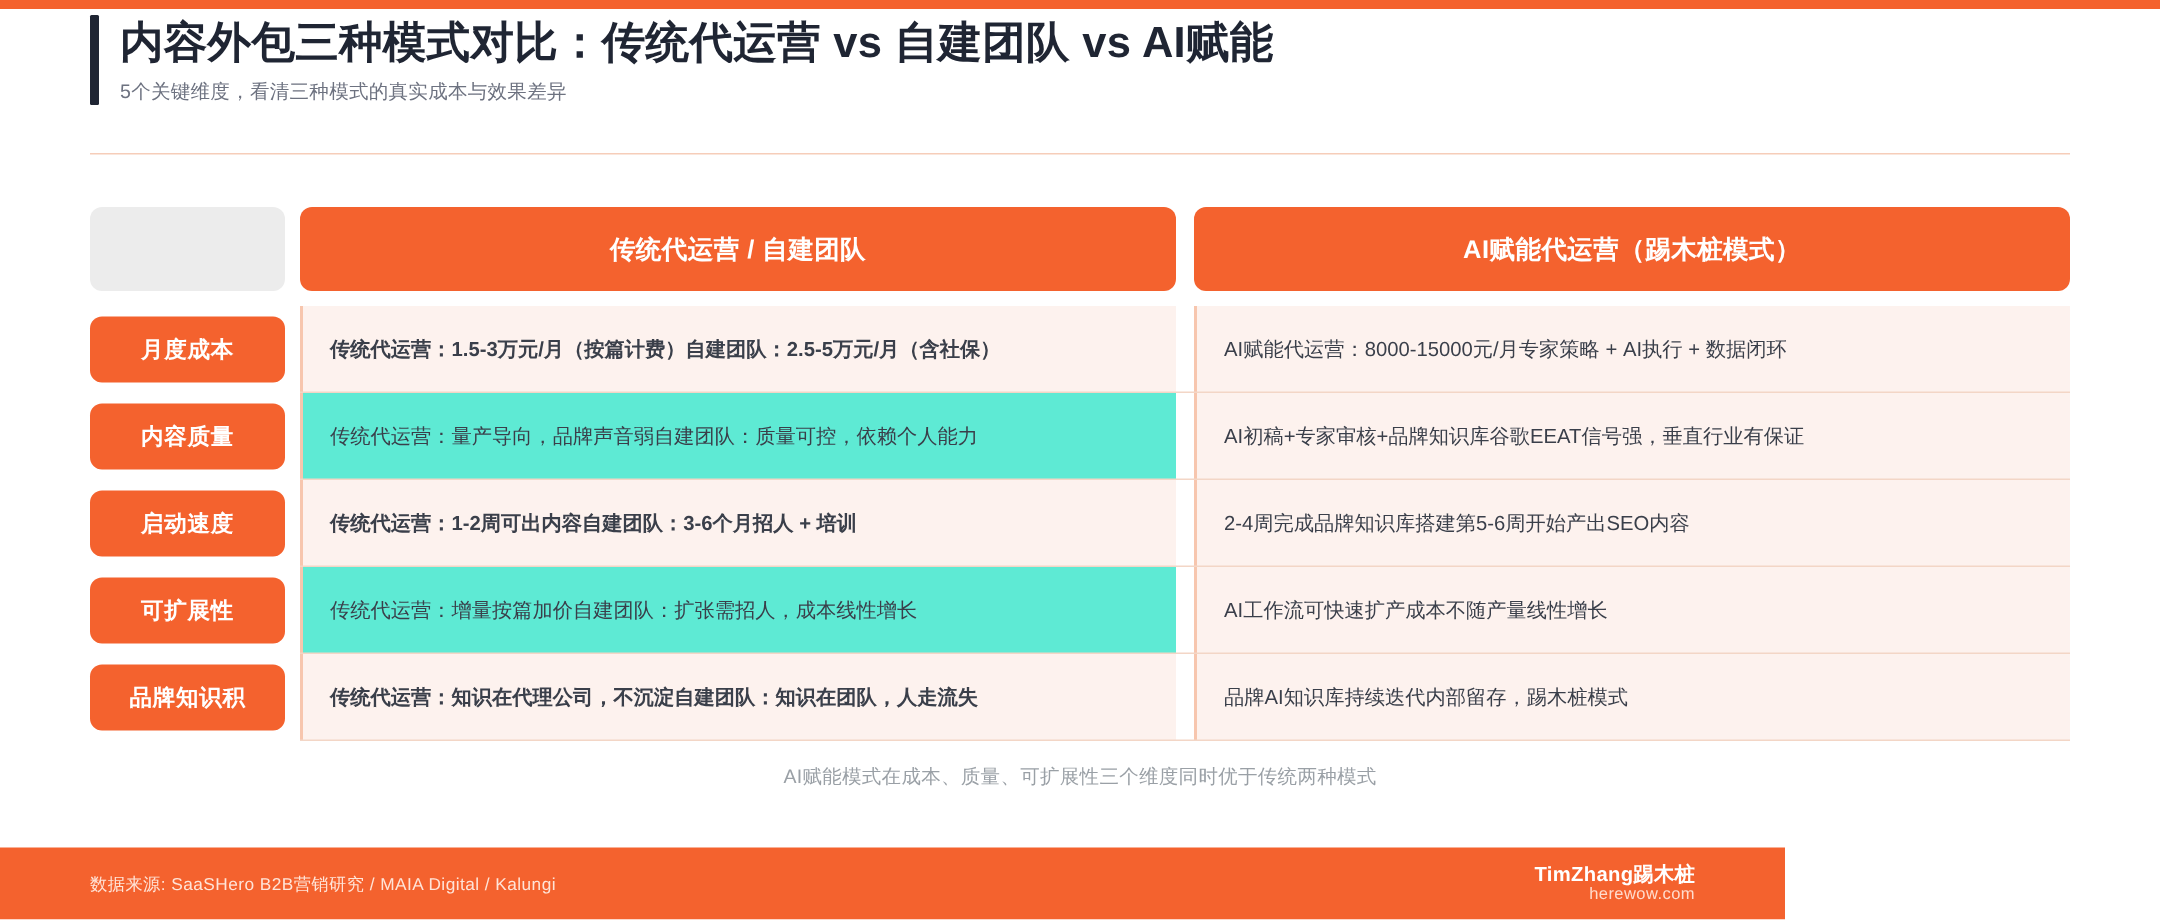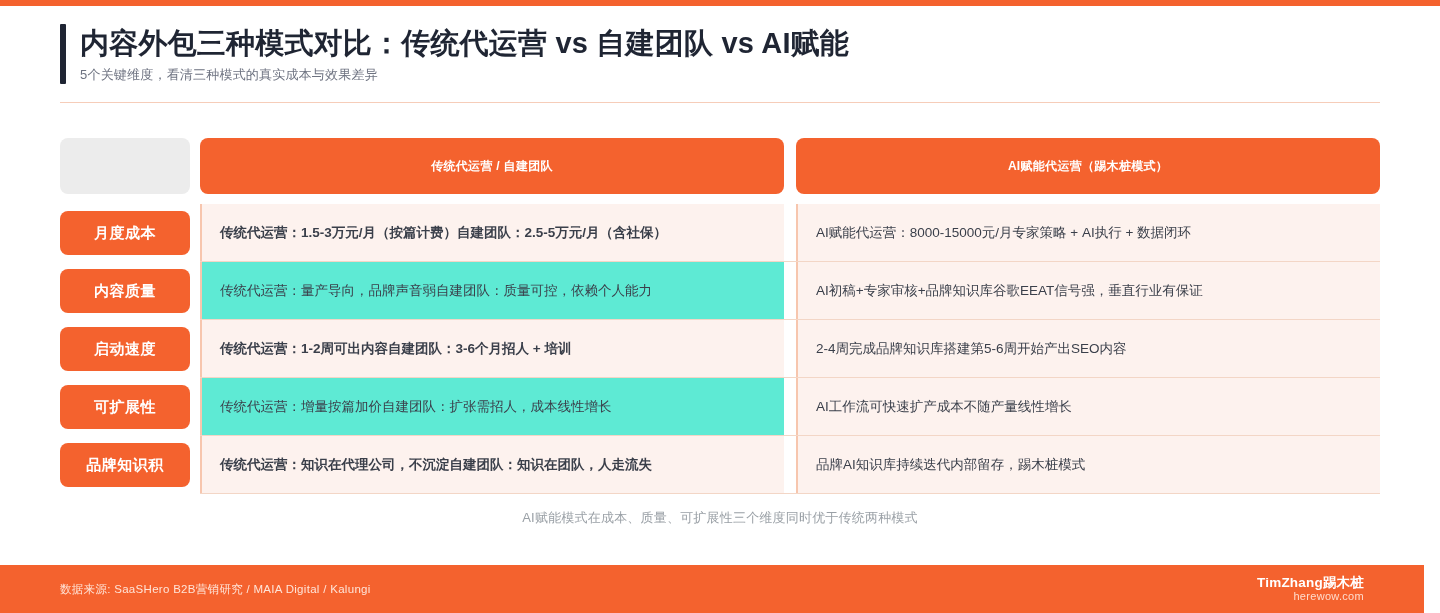--- a/index.html
+++ b/index.html
@@ -11,21 +11,21 @@
   }
   .page { position:relative; width:1440px; height:613px; background:#fff; }
 
   
   .top-bar {
     position:absolute; top:0; left:0; width:1440px; height:6px;
     background:#f4622e;
   }
 
   
-  .header { position:absolute; top:24px; left:60px; width:1320px; }
+  .header { position:absolute; top:10px; left:60px; width:1320px; }
   .title-row { display:flex; align-items:stretch; }
   .title-accent {
     width:6px; background:#1f2533; border-radius:1px;
     margin-right:14px; align-self:stretch;
   }
   .title-block { padding-top:1px; }
   .page-title {
     font-size:29px; font-weight:bold; color:#1f2533;
     letter-spacing:.2px; line-height:1.25; white-space:nowrap;
   }
@@ -44,21 +44,21 @@
   .row { display:flex; align-items:stretch; }
 
   
   .head-row { height:56px; margin-bottom:10px; }
   .head-dim {
     width:130px; background:#ececec; border-radius:8px; margin-right:10px;
   }
   .head-cell {
     flex:1; background:#f4622e; border-radius:8px;
     display:flex; align-items:center; justify-content:center;
-    color:#fff; font-size:12px; font-weight:bold; letter-spacing:.3px;
+    color:#fff; font-size:17px; font-weight:bold; letter-spacing:.3px;
   }
   .head-cell.trad { margin-right:12px; max-width:585px; }
   .head-cell.ai   { max-width:585px; }
 
   
   .body-row { height:58px; position:relative; }
   .body-row .dim-wrap {
     width:130px; display:flex; align-items:center; margin-right:10px;
   }
   .dim-badge {
@@ -81,21 +81,21 @@
   }
 
   
   .note {
     position:absolute; top:509px; left:0; width:1440px;
     text-align:center; font-size:13px; color:#9aa0a6; letter-spacing:.2px;
   }
 
   
   .footer {
-    position:absolute; bottom:0; left:0; width:1424px; height:48px;
+    position:absolute; bottom:0; left:0; width:1190px; height:48px;
     background:#f4622e; display:flex; align-items:center;
     justify-content:space-between; padding:0 60px;
   }
   .footer-source { font-size:11.5px; color:#ffe4d8; letter-spacing:.3px; }
   .footer-brand { text-align:right; line-height:1.15; }
   .brand-name { font-size:13.5px; font-weight:bold; color:#ffffff; letter-spacing:.2px; }
   .brand-url  { font-size:11px; color:#ffdccd; letter-spacing:.3px; }
 </style>
 </head>
 <body>

